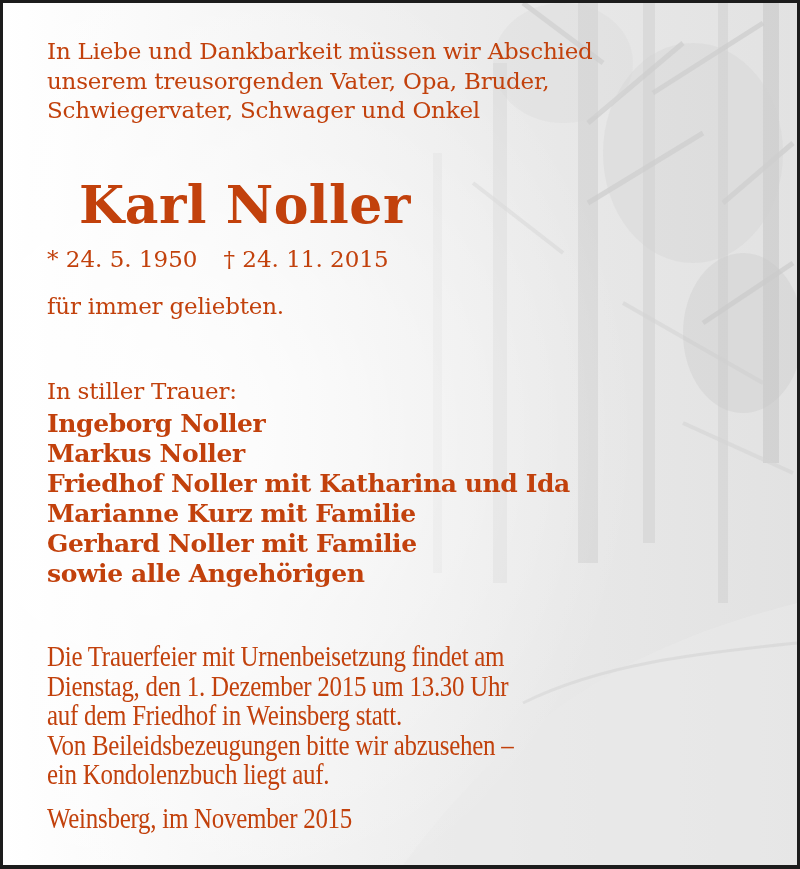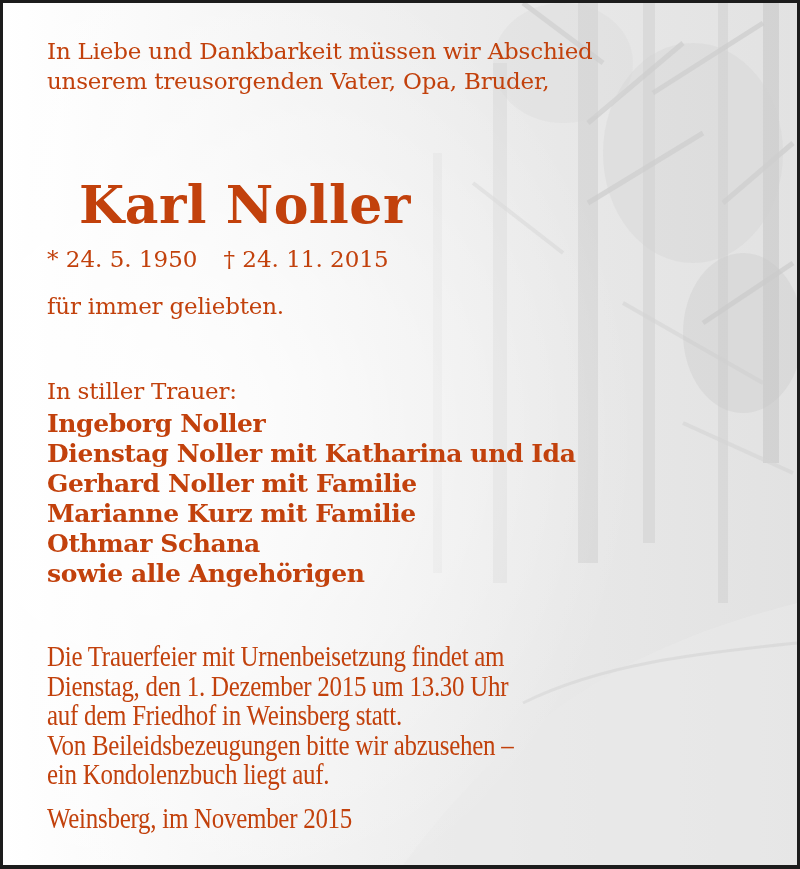--- a/index.html
+++ b/index.html
@@ -61,40 +61,41 @@
       <path d="M400 862 C520 700 640 640 794 600 L794 862 Z" fill="#eaeaea" opacity="0.6"></path>
       <path d="M520 700 C600 660 700 650 794 640" stroke="#d4d4d4" stroke-width="3" fill="none" opacity="0.6"></path>
       <rect width="794" height="862" fill="url(#mist)"></rect>
     </svg>
   </div>
 
   <div class="content">
     <div class="intro">
       <span class="line">In Liebe und Dankbarkeit müssen wir Abschied</span>
       <span class="line">unserem treusorgenden Vater, Opa, Bruder,</span>
+      <span class="line">Schwiegervater, Schwager und Onkel</span>
     </div>
 
     <div class="name">Karl Noller</div>
 
     <div class="dates">
       <span>* 24. 5. 1950</span><span class="gap"></span><span>† 24. 11. 2015</span>
     </div>
 
     <div class="note">
       <span class="line">für immer geliebten.</span>
     </div>
 
     <div class="mourn-label">In stiller Trauer:</div>
 
     <ul class="mourners">
       <li>Ingeborg Noller</li>
-      <li>Dienstag Noller mit Katharina und Ida</li>
+      <li>Markus Noller</li>
+      <li>Friedhof Noller mit Katharina und Ida</li>
+      <li>Marianne Kurz mit Familie</li>
       <li>Gerhard Noller mit Familie</li>
-      <li>Marianne Kurz mit Familie</li>
-      <li>Othmar Schana</li>
       <li>sowie alle Angehörigen</li>
     </ul>
 
     <div class="ceremony">
       <span class="line">Die Trauerfeier mit Urnenbeisetzung findet am</span>
       <span class="line">Dienstag, den 1. Dezember 2015 um 13.30 Uhr</span>
       <span class="line">auf dem Friedhof in Weinsberg statt.</span>
       <span class="line">Von Beileidsbezeugungen bitte wir abzusehen –</span>
       <span class="line">ein Kondolenzbuch liegt auf.</span>
     </div>

